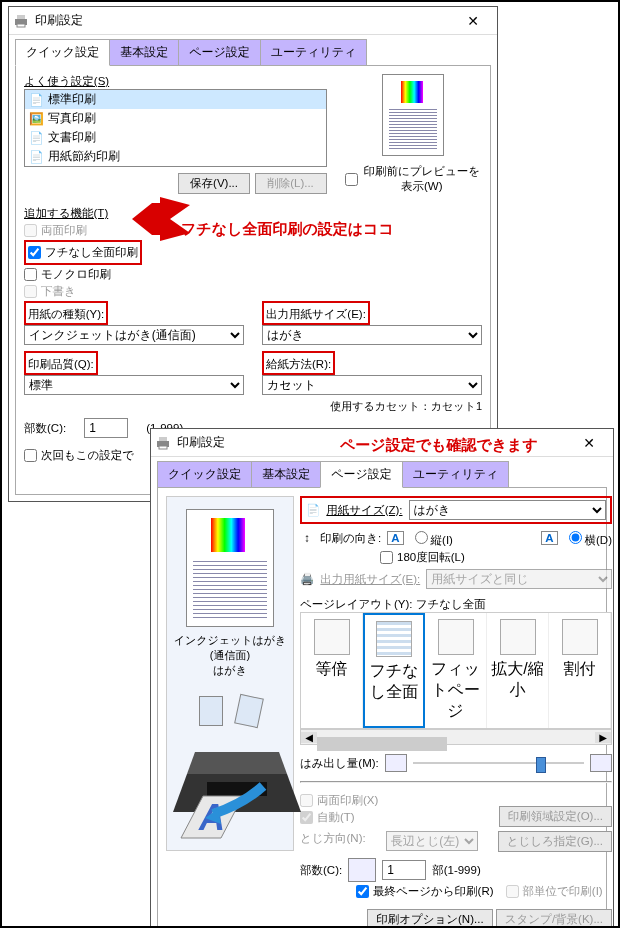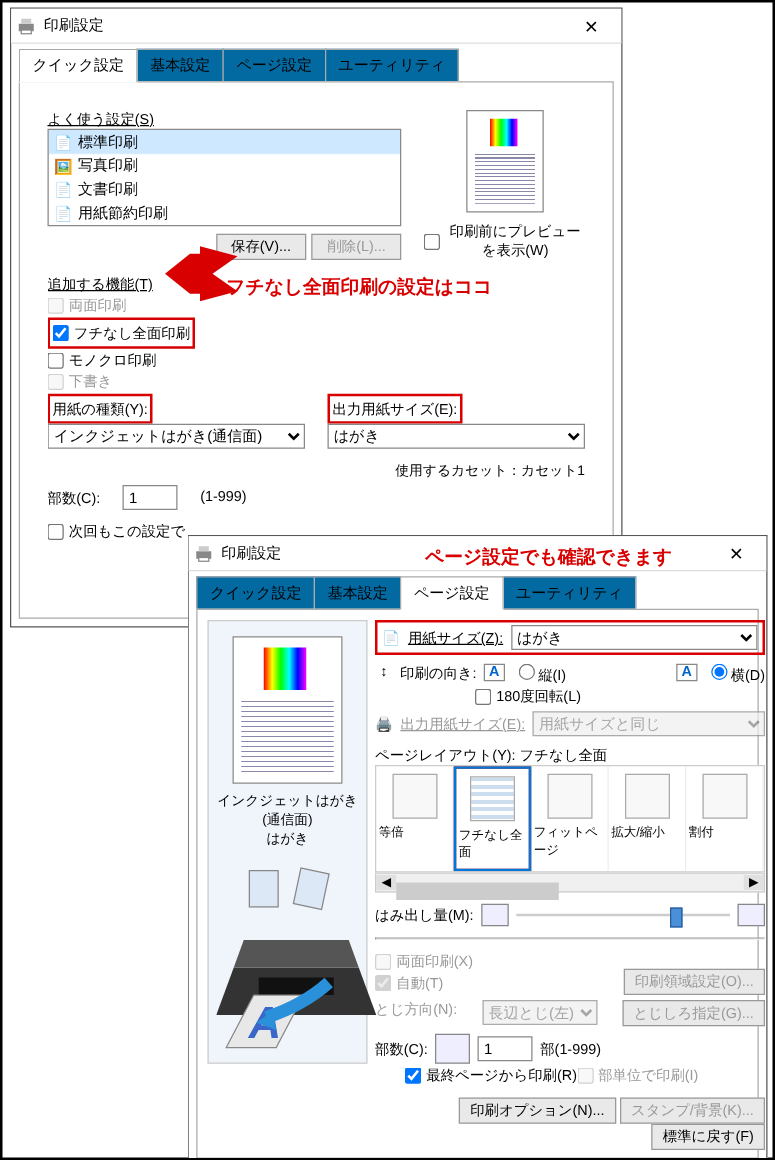--- a/index.html
+++ b/index.html
@@ -3,23 +3,23 @@
 <meta charset="utf-8">
 <style>
 * { box-sizing: border-box; font-family: 'MS UI Gothic', 'Meiryo', sans-serif; }
 body { margin: 0; background: #fff; width: 620px; height: 928px; position: relative; overflow: hidden; border: 2px solid #000; }
 .window { position: absolute; background: #fff; border: 1px solid #555; }
 .titlebar { height: 28px; display: flex; align-items: center; padding: 0 4px; background: #fff; border-bottom: 1px solid #ddd; }
 .titlebar .printer-icon { width: 16px; height: 16px; margin-right: 6px; }
 .titlebar .title { flex: 1; font-size: 12px; }
 .titlebar .close { width: 40px; height: 26px; display: flex; align-items: center; justify-content: center; font-size: 14px; }
 .tabs { display: flex; padding: 4px 6px 0 6px; font-size: 12px; }
-.tab { padding: 4px 10px; border: 1px solid #aaa; background: #0369a1; margin-right: -1px; cursor: pointer; }
+.tab { padding: 4px 10px; border: 1px solid #aaa; background: #c4b5fd; margin-right: -1px; cursor: pointer; }
 .tab.active { background: #fff; border-bottom: 1px solid #fff; position: relative; z-index: 2; }
-.tabbody { border: 1px solid #aaa; margin: -1px 6px 6px 6px; padding: 22px; position: relative; background: #fff; }
+.tabbody { border: 1px solid #aaa; margin: -1px 6px 6px 6px; padding: 8px; position: relative; background: #fff; }
 .label { font-size: 11.5px; }
 .underline { text-decoration: underline; }
 .listbox { border: 1px solid #888; background: #fff; height: 78px; overflow-y: scroll; font-size: 12px; }
 .listbox .item { display: flex; align-items: center; padding: 1px 4px; gap: 4px; }
 .listbox .item.sel { background: #cde8ff; }
 .btn { font-size: 11.5px; padding: 2px 8px; min-width: 72px; background: #e9e9e9; border: 1px solid #999; }
 .preview-box { border: 1px solid #888; background: #fff; width: 62px; height: 82px; position: relative; margin: 0 auto; }
 .preview-box .rainbow { position: absolute; top: 6px; left: 18px; width: 22px; height: 22px; background: linear-gradient(90deg,#f00,#ff0,#0f0,#0ff,#00f,#f0f); }
 .preview-box .lines { position: absolute; top: 32px; left: 6px; right: 6px; bottom: 6px; background: repeating-linear-gradient(#fff,#fff 2px,#88a 2px,#88a 3px); }
 .chk { display: flex; align-items: center; gap: 4px; font-size: 11.5px; margin: 2px 0; }
@@ -31,21 +31,21 @@
 .spin { width: 44px; height: 20px; border: 1px solid #888; font-size: 12px; text-align: left; padding-left: 4px; }
 .annotation { position: absolute; color: #d80000; font-size: 15px; font-weight: bold; pointer-events: none; }
 .arrow-svg { position: absolute; pointer-events: none; }
 
 
 .preview-panel { background: #f0f4fb; border: 1px solid #ccc; padding: 6px; width: 128px; font-size: 11px; text-align: center; }
 .preview-large { border: 1px solid #888; background: #fff; width: 88px; height: 118px; position: relative; margin: 6px auto; }
 .preview-large .rainbow { position: absolute; top: 8px; left: 24px; width: 34px; height: 34px; background: linear-gradient(90deg,#f00,#ff0,#0f0,#0ff,#00f,#f0f); }
 .preview-large .lines { position: absolute; top: 48px; left: 6px; right: 6px; bottom: 6px; background: repeating-linear-gradient(#fff,#fff 3px,#88a 3px,#88a 4px); }
 .layout-opts { display: flex; border: 1px solid #ccc; overflow-x: auto; background: #fff; }
-.layout-opt { width: 62px; padding: 6px 2px; font-size: 10px; border-right: 1px solid #eee; }
+.layout-opt { width: 62px; padding: 6px 2px; text-align: center; font-size: 16px; border-right: 1px solid #eee; }
 .layout-opt .ico { width: 36px; height: 36px; margin: 0 auto 4px; border: 1px solid #aaa; background: #f8f8f8; position: relative; }
 .layout-opt.sel { outline: 2px solid #0078d7; outline-offset: -2px; }
 .slider-wrap { display: flex; align-items: center; gap: 6px; }
 .slider-track { flex: 1; height: 20px; position: relative; background: linear-gradient(#ccc,#ccc) no-repeat 0 9px / 100% 2px; }
 .slider-thumb { position: absolute; top: 4px; width: 10px; height: 16px; background: #4a90d9; border: 1px solid #2a5a99; }
 .disabled { color: #999; }
 .hscroll { height: 16px; background: #f0f0f0; border: 1px solid #ccc; display: flex; align-items: center; font-size: 10px; }
 .hscroll .ar { width: 16px; text-align: center; background: #e0e0e0; }
 .hscroll .track { flex: 1; position: relative; background: #f0f0f0; }
 .hscroll .thumb { position: absolute; left: 0; width: 130px; height: 14px; background: #ccc; }
@@ -135,20 +135,28 @@
         <span class="redbox"><span class="label">用紙の種類(Y):</span></span>
         <select class="select"><option>インクジェットはがき(通信面)</option></select>
       </div>
       <div class="col">
         <span class="redbox"><span class="label">出力用紙サイズ(E):</span></span>
         <select class="select"><option>はがき</option></select>
       </div>
     </div>
 
     <div class="row" style="margin-top:6px">
+      <div class="col">
+        <span class="redbox"><span class="label">印刷品質(Q):</span></span>
+        <select class="select"><option>標準</option></select>
+      </div>
+      <div class="col">
+        <span class="redbox"><span class="label">給紙方法(R):</span></span>
+        <select class="select"><option>カセット</option></select>
+      </div>
     </div>
 
     <div style="text-align:right;font-size:11px;margin-top:4px">使用するカセット：カセット1</div>
 
     <div class="row" style="margin-top:4px;align-items:center">
       <span class="label">部数(C):</span>
       <input class="spin" value="1" style="">
       <span class="label">(1-999)</span>
     </div>
 
@@ -282,21 +290,21 @@
         <select class="select" style="flex:1;background:#eee" disabled=""><option>長辺とじ(左)</option></select>
         <button class="btn disabled" disabled="">とじしろ指定(G)...</button>
       </div>
 
       <div style="display:flex;gap:6px;align-items:center;margin-top:6px">
         <span>部数(C):</span>
         <span style="width:28px;height:24px;border:1px solid #888;background:#eef;display:inline-block"></span>
         <input class="spin" value="1" style="">
         <span>部(1-999)</span>
       </div>
-      <div style="display:flex;gap:0;margin-left:24px">
+      <div style="display:flex;gap:12px;margin-left:56px">
         <label class="chk">
             <input type="checkbox" checked="" style="">
             <span>最終ページから印刷(R)</span>
           </label>
         <label class="chk disabled">
             <input type="checkbox" disabled="" style="">
             <span>部単位で印刷(I)</span>
           </label>
       </div>
 

